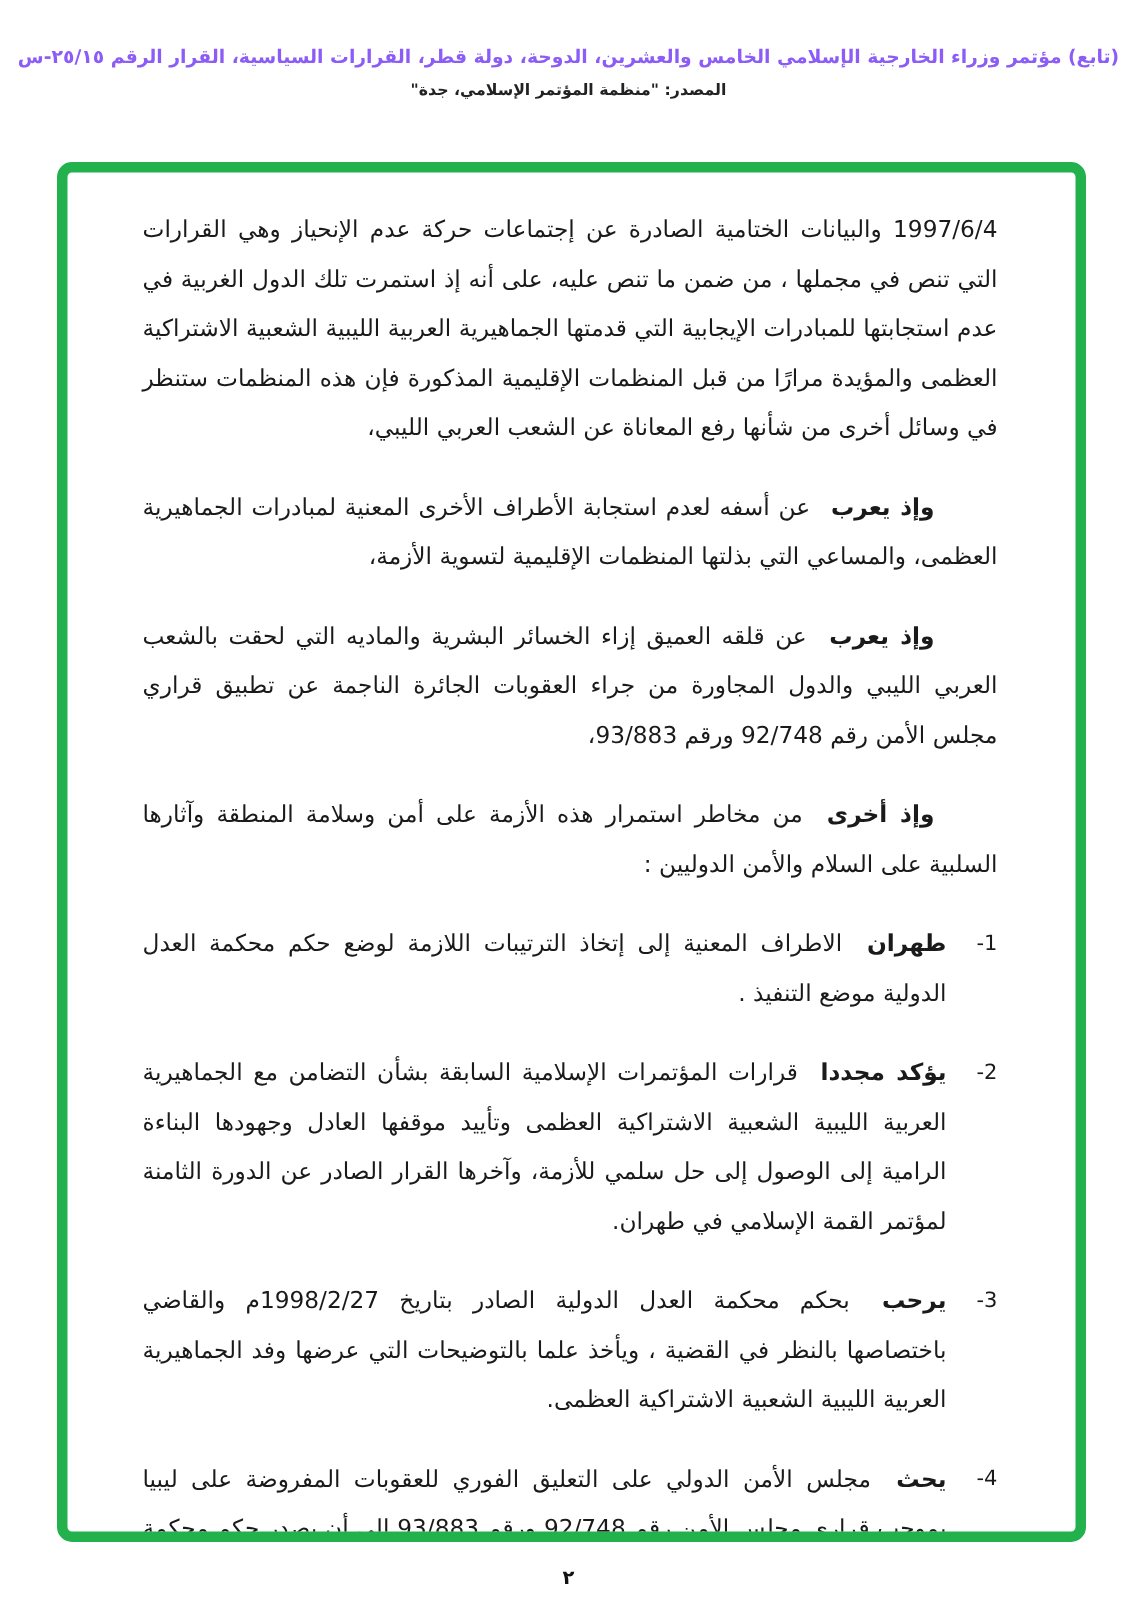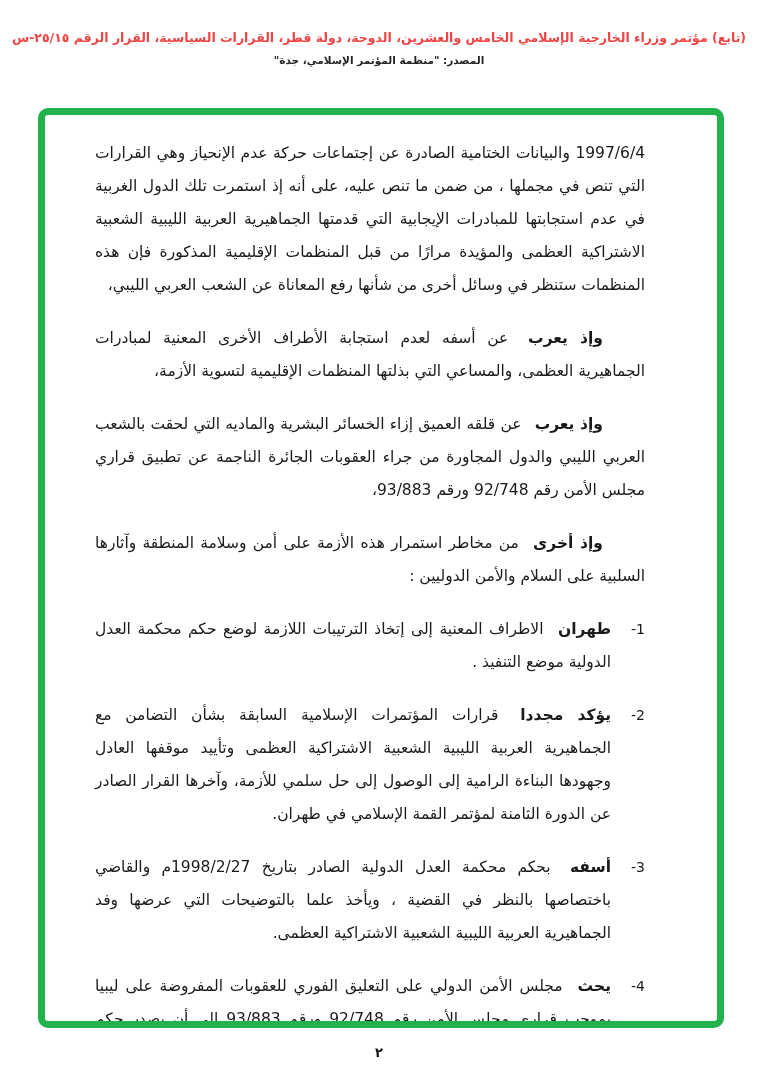--- a/index.html
+++ b/index.html
@@ -8,38 +8,38 @@
     position:relative; width:758px; height:1078px;
     background:#ffffff; margin:0 auto; overflow:hidden;
     color:#161616;
   }
   .header {
     position:absolute; top:30px; left:0; width:100%;
     direction:rtl; text-align:center;
   }
   .header .line1 {
     font-size:12.5px; font-weight:bold; letter-spacing:0.2px;
-    color:#ef4444;
+    color:#8b5cf6;
   }
   .header .line2 {
     margin-top:9px; font-size:10.5px; font-weight:bold; color:#222;
   }
   .frame {
     position:absolute; left:38px; top:108px;
     width:686px; height:920px;
     box-sizing:border-box;
     border:7px solid #22b14c;
     border-radius:10px;
     background:transparent;
   }
   .content {
     position:absolute; left:45px; top:115px;
     width:672px; height:906px;
     box-sizing:border-box;
-    padding:22px 72px 0 50px;
+    padding:22px 52px 0 50px;
     direction:rtl;
     text-align:justify;
     font-size:15.5px;
     line-height:33px;
     color:#1a1a1a;
     overflow:hidden;
   }
   p.para { margin:0 0 20px 0; }
   p.para.indent { text-indent:42px; }
   .lead { font-weight:bold;margin-left:8px; }
@@ -85,21 +85,21 @@
         <div class="item-body"><span class="lead">طهران</span> <span>الاطراف المعنية إلى إتخاذ الترتيبات اللازمة لوضع حكم محكمة العدل الدولية موضع التنفيذ .</span></div>
       </div>
 
       <div class="item">
         <div class="item-num">2-</div>
         <div class="item-body"><span class="lead">يؤكد مجددا</span> <span>قرارات المؤتمرات الإسلامية السابقة بشأن التضامن مع الجماهيرية العربية الليبية الشعبية  الاشتراكية العظمى وتأييد موقفها العادل وجهودها البناءة الرامية إلى الوصول إلى حل سلمي للأزمة، وآخرها القرار الصادر عن الدورة الثامنة لمؤتمر  القمة الإسلامي في طهران.</span></div>
       </div>
 
       <div class="item">
         <div class="item-num">3-</div>
-        <div class="item-body"><span class="lead">أسفه</span> <span>بحكم محكمة العدل الدولية الصادر بتاريخ 1998/2/27م والقاضي باختصاصها بالنظر في القضية ، ويأخذ علما بالتوضيحات التي عرضها وفد الجماهيرية  العربية  الليبية الشعبية الاشتراكية العظمى.</span></div>
+        <div class="item-body"><span class="lead">يرحب</span> <span>بحكم محكمة العدل الدولية الصادر بتاريخ 1998/2/27م والقاضي باختصاصها بالنظر في القضية ، ويأخذ علما بالتوضيحات التي عرضها وفد الجماهيرية  العربية  الليبية الشعبية الاشتراكية العظمى.</span></div>
       </div>
 
       <div class="item">
         <div class="item-num">4-</div>
         <div class="item-body"><span class="lead">يحث</span> <span>مجلس الأمن  الدولي على التعليق الفوري للعقوبات المفروضة على ليبيا بموجب قراري مجلس الأمن رقم 92/748 ورقم 93/883 إلى أن يصدر حكم محكمة العدل الدولية</span></div>
       </div>
 
     </div>
   </div>
 

